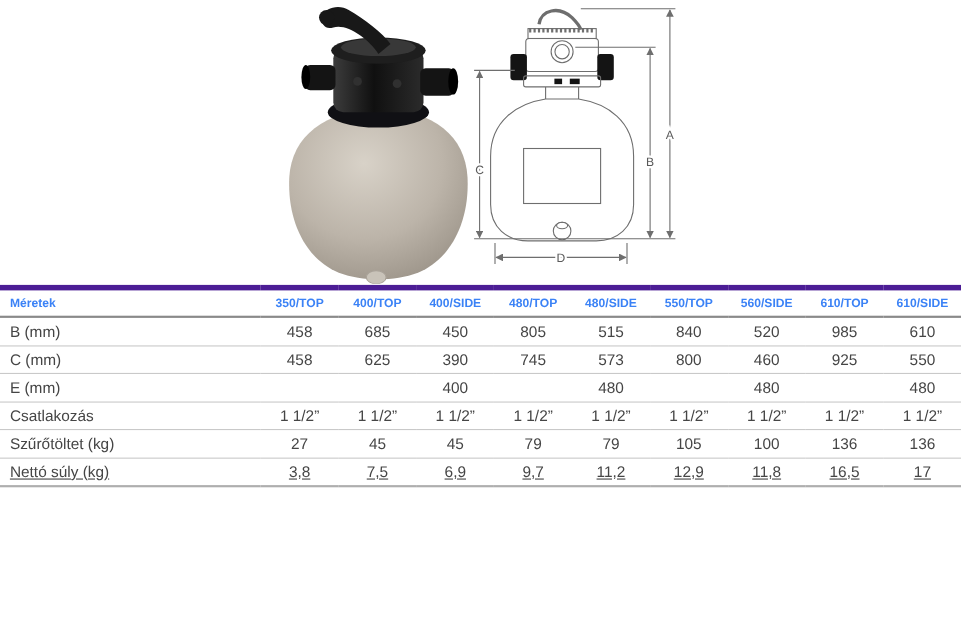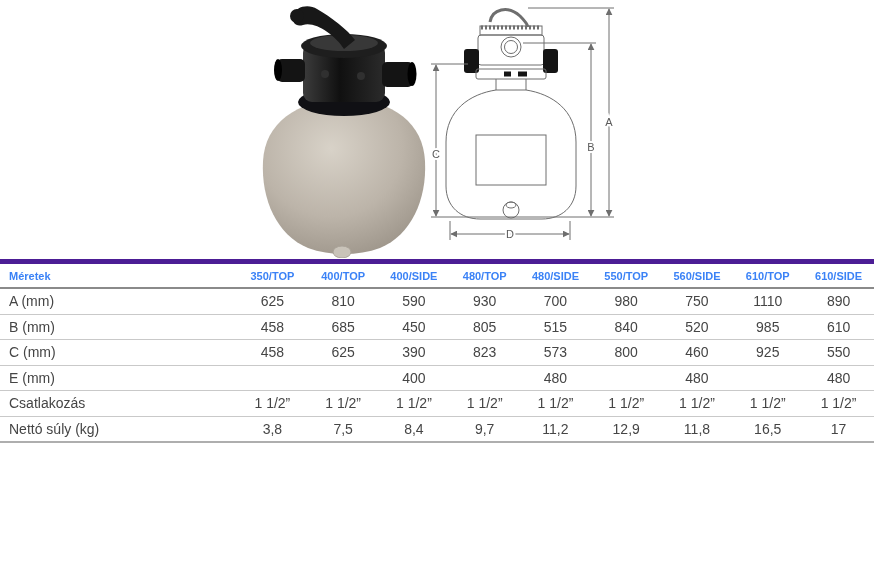--- a/index.html
+++ b/index.html
@@ -40,21 +40,21 @@
     font-size: 11px;
     font-weight: bold;
     color: #3b82f6;
     border-top: 5px solid #4c1d95;
     border-bottom: 2px solid #8a8a8a;
   }
   table.spec td {
     height: 24.5px;
     border-bottom: 1px solid #c9c9c9;
   }
-  table.spec tbody tr:last-child td { border-bottom: 2px solid #aeaeae; }
+  table.spec tbody tr:last-child td { border-bottom: 2px solid #aeaeae; text-decoration: underline; }
   table.spec .label-col {
     width: 224px;
     text-align: left;
     padding-left: 9px;
   }
 </style>
 </head>
 <body>
 
 <div class="page">
@@ -167,49 +167,37 @@
           <th>480/TOP</th>
           <th>480/SIDE</th>
           <th>550/TOP</th>
           <th>560/SIDE</th>
           <th>610/TOP</th>
           <th>610/SIDE</th>
         </tr>
     </thead>
     <tbody>
         <tr>
-          <td class="label-col">A (mm)</td>
-          <td>625</td>
-          <td>810</td>
-          <td>590</td>
-          <td>930</td>
-          <td>700</td>
-          <td>980</td>
-          <td>750</td>
-          <td>1110</td>
-          <td>890</td>
-        </tr>
-        <tr>
           <td class="label-col">B (mm)</td>
           <td>458</td>
           <td>685</td>
           <td>450</td>
           <td>805</td>
           <td>515</td>
           <td>840</td>
           <td>520</td>
           <td>985</td>
           <td>610</td>
         </tr>
         <tr>
           <td class="label-col">C (mm)</td>
           <td>458</td>
           <td>625</td>
           <td>390</td>
-          <td>823</td>
+          <td>745</td>
           <td>573</td>
           <td>800</td>
           <td>460</td>
           <td>925</td>
           <td>550</td>
         </tr>
         <tr>
           <td class="label-col">E (mm)</td>
           <td></td>
           <td></td>
@@ -227,24 +215,36 @@
           <td>1 1/2”</td>
           <td>1 1/2”</td>
           <td>1 1/2”</td>
           <td>1 1/2”</td>
           <td>1 1/2”</td>
           <td>1 1/2”</td>
           <td>1 1/2”</td>
           <td>1 1/2”</td>
         </tr>
         <tr>
+          <td class="label-col">Szűrőtöltet (kg)</td>
+          <td>27</td>
+          <td>45</td>
+          <td>45</td>
+          <td>79</td>
+          <td>79</td>
+          <td>105</td>
+          <td>100</td>
+          <td>136</td>
+          <td>136</td>
+        </tr>
+        <tr>
           <td class="label-col">Nettó súly (kg)</td>
           <td>3,8</td>
           <td>7,5</td>
-          <td>8,4</td>
+          <td>6,9</td>
           <td>9,7</td>
           <td>11,2</td>
           <td>12,9</td>
           <td>11,8</td>
           <td>16,5</td>
           <td>17</td>
         </tr>
       </tbody>
   </table>
 

